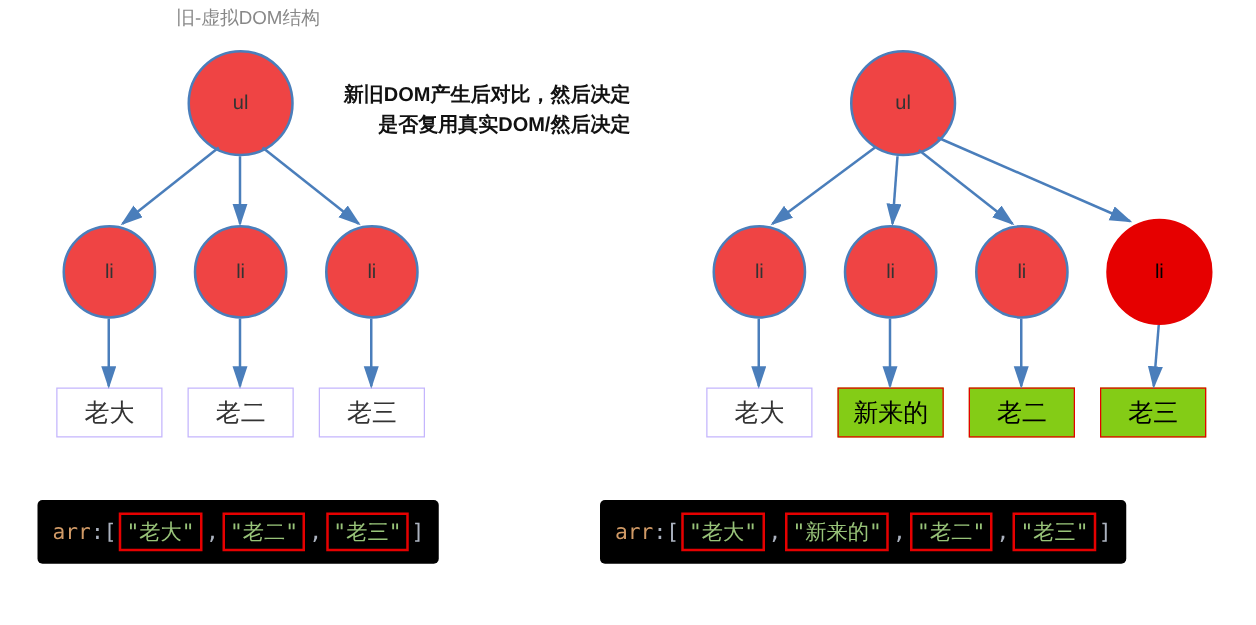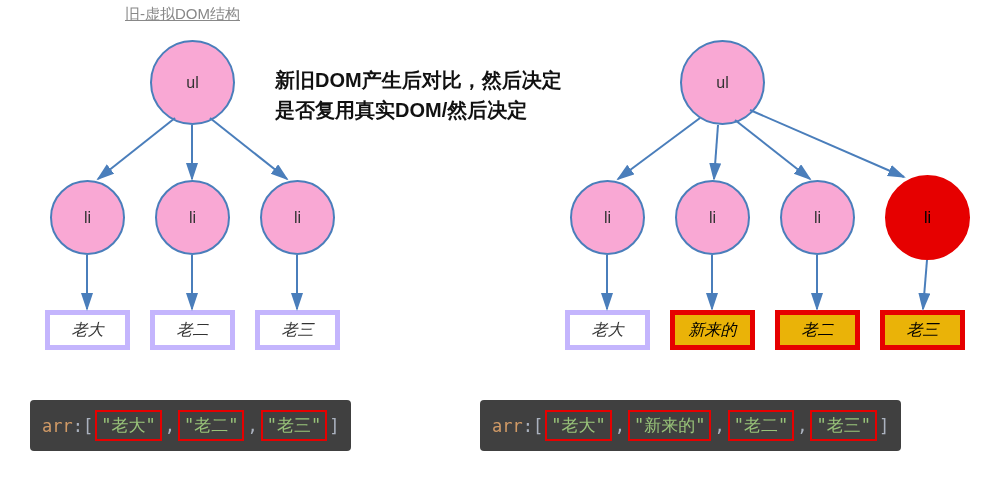--- a/index.html
+++ b/index.html
@@ -1,37 +1,37 @@
 <!DOCTYPE html>
 <html><head>
   <meta charset="utf-8">
   <style>
     * { box-sizing: border-box; margin: 0; padding: 0; }
     body { font-family: "Microsoft YaHei", sans-serif; background: #fff; width: 1005px; height: 500px; position: relative; }
     .diagram { position: relative; width: 100%; height: 100%; }
     .title { position: absolute; font-size: 15px; color: #888; }
     .title .new-prefix { color: #e60000; }
-    .center-text { position: absolute; font-size: 20px; font-weight: bold; color: #111; line-height: 1.5; text-align: left; }
-    .circle { position: absolute; border: 2px solid #4a7ebb; border-radius: 50%; display: flex; align-items: center; justify-content: center; font-size: 16px; color: #333; background: #f9a8d4; }
+    .center-text { position: absolute; font-size: 16px; font-weight: bold; color: #111; line-height: 1.5; text-align: right; }
+    .circle { position: absolute; border: 2px solid #4a7ebb; border-radius: 50%; display: flex; align-items: center; justify-content: center; font-size: 16px; color: #333; background: #ef4444; }
     .circle.red { background: #e60000; border-color: #e60000; color: #000; }
-    .box { position: absolute; border: 5px solid #c4b5fd; display: flex; align-items: center; justify-content: center; font-size: 16px; color: #333; background: #fff; padding: 0 6px; font-style: italic; }
-    .box.red { background: #eab308; border-color: #e60000; color: #000; }
+    .box { position: absolute; border: 1px solid #c4b5fd; display: flex; align-items: center; justify-content: center; font-size: 20px; color: #333; background: #fff; padding: 0 6px; }
+    .box.red { background: #84cc16; border-color: #e60000; color: #000; }
     svg.arrows { position: absolute; top: 0; left: 0; width: 1005px; height: 500px; pointer-events: none; }
-    .code-block { position: absolute; background: #404040; border-radius: 4px; padding: 10px 12px; font-family: Consolas, monospace; font-size: 17px; color: #ccc; display: flex; align-items: center; }
+    .code-block { position: absolute; background: #000000; border-radius: 4px; padding: 10px 12px; font-family: Consolas, monospace; font-size: 17px; color: #ccc; display: flex; align-items: center; }
     .code-key { color: #d19a66; }
     .code-punc { color: #abb2bf; }
     .code-str { color: #98c379; border: 2px solid #e60000; padding: 2px 4px; margin: 0 2px; }
     .code-sep { color: #abb2bf; margin: 0 1px; }
   </style>
 </head>
 <body>
 
 <div class="diagram">
 
-  <div class="title" style="left:125px; top:5px;text-decoration:underline;">
+  <div class="title" style="left:141px; top:5px;">
     <span>旧</span><span>-虚拟DOM结构</span>
   </div>
 
   <div class="center-text" style="left:275px; top:65px;">
     <div>新旧DOM产生后对比，然后决定</div>
     <div>是否复用真实DOM/然后决定</div>
   </div>
 
   <div class="circle" style="left:150px; top:40px; width:85px; height:85px;">ul</div>
   <div class="circle" style="left:50px; top:180px; width:75px; height:75px;">li</div>

